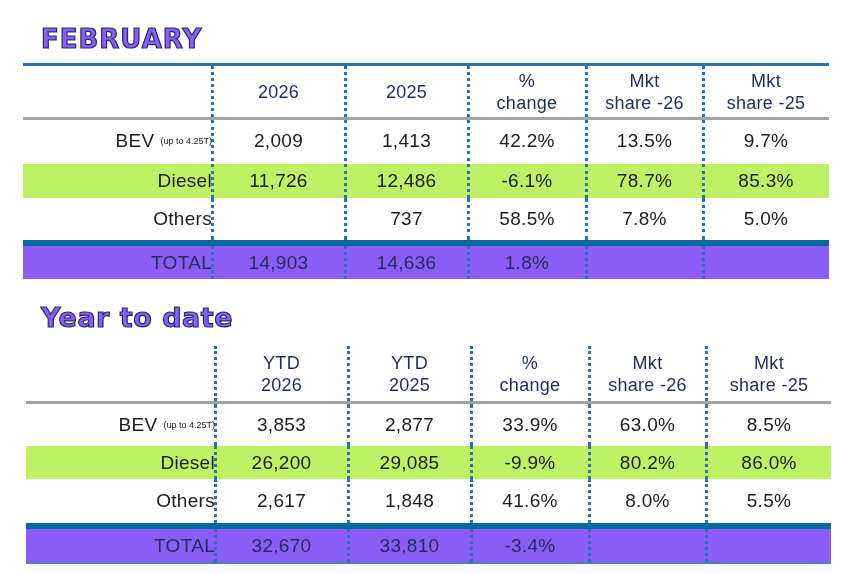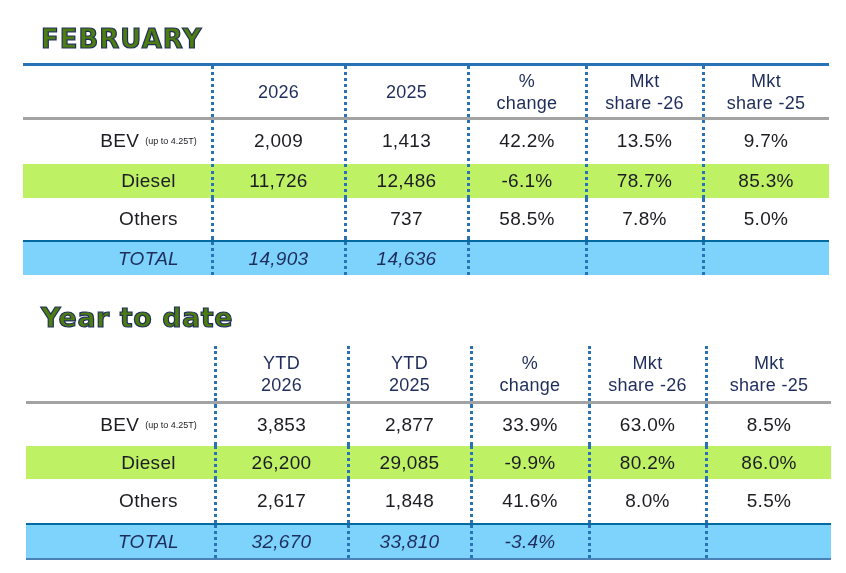--- a/index.html
+++ b/index.html
@@ -1,31 +1,31 @@
 <!DOCTYPE html>
 <html><head>
 <meta charset="utf-8">
 <style>
   html,body{margin:0;padding:0;background:#ffffff;}
   body{width:846px;height:573px;position:relative;overflow:hidden;font-family:"Liberation Sans","DejaVu Sans",sans-serif;color:#1c1c22;}
-  .title{position:absolute;left:41px;font-family:"DejaVu Sans",sans-serif;font-weight:900;color:#4d7c0f;letter-spacing:0.5px;-webkit-text-stroke:1.2px #1f2d5c;}
+  .title{position:absolute;left:41px;font-family:"DejaVu Sans",sans-serif;font-weight:900;color:#8b5cf6;letter-spacing:0.5px;-webkit-text-stroke:1.2px #1f2d5c;}
   .t1{top:24px;font-size:26px;letter-spacing:1px;}
   .t2{top:302px;font-size:27px;}
   .tbl{position:absolute;left:23px;width:806px;}
   .tbl1{top:63px;}
   .tbl2{top:346px;left:26px;width:805px;}
   .hdr{position:relative;border-top:3px solid #2a72b8;border-bottom:3px solid #a3a3a3;height:51px;}
   .tbl2 .hdr{border-top:none;height:55px;}
   .row{position:relative;height:38px;}
   .row.gray{background:#bef264;}
-  .row.total{background:#7dd3fc;border-top:2px solid #0369a1;height:33px;font-style:italic;}
+  .row.total{background:#8b5cf6;border-top:6px solid #0369a1;height:33px;}
   .tbl2 .row.total{border-bottom:2px solid #4a82b8;}
   .cell{position:absolute;top:0;height:100%;display:flex;align-items:center;justify-content:center;text-align:center;font-size:19px;letter-spacing:0.3px;}
   .hdr .cell{line-height:22px;font-size:18px;color:#1f2d5c;flex-direction:column;}
-  .c0{left:12px;width:189px;justify-content:center;padding-left:38px;box-sizing:border-box;}
+  .c0{left:0;width:189px;justify-content:flex-end;padding-left:38px;box-sizing:border-box;}
   .c1{left:189px;width:133px;}
   .c2{left:322px;width:123px;}
   .c3{left:445px;width:118px;}
   .c4{left:563px;width:117px;}
   .c5{left:680px;width:126px;}
   .total .cell{color:#1f2d5c;}
   .sub{font-size:9px;margin-left:6px;letter-spacing:0;}
   .div{position:absolute;top:0;height:100%;width:0;border-left:3px dotted #2a72b8;}
   .d1{left:188px}.d2{left:321px}.d3{left:444px}.d4{left:562px}.d5{left:679px}
 </style>
@@ -104,20 +104,21 @@
   </div>
   <div class="row total">
     <div class="div d1"></div>
       <div class="div d2"></div>
       <div class="div d3"></div>
       <div class="div d4"></div>
       <div class="div d5"></div>
     <div class="cell c0">TOTAL</div>
     <div class="cell c1">14,903</div>
     <div class="cell c2">14,636</div>
+    <div class="cell c3">1.8%</div>
     <div class="cell c4"></div>
     <div class="cell c5"></div>
   </div>
 </div>
 
 <div class="title t2">Year to date</div>
 
 <div class="tbl tbl2">
   <div class="hdr">
     <div class="div d1"></div>

